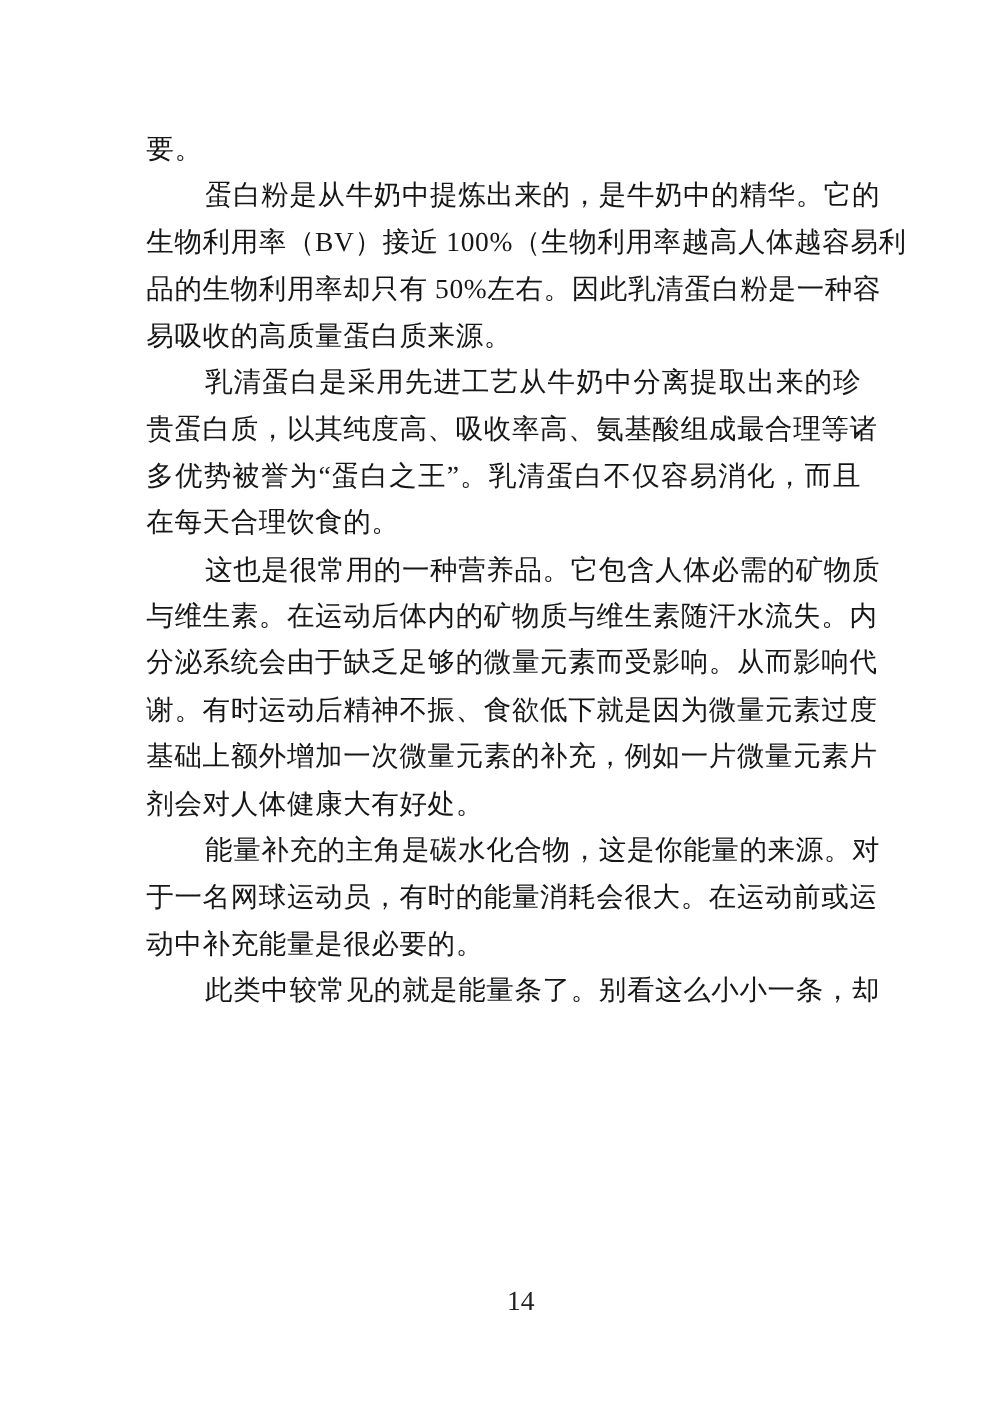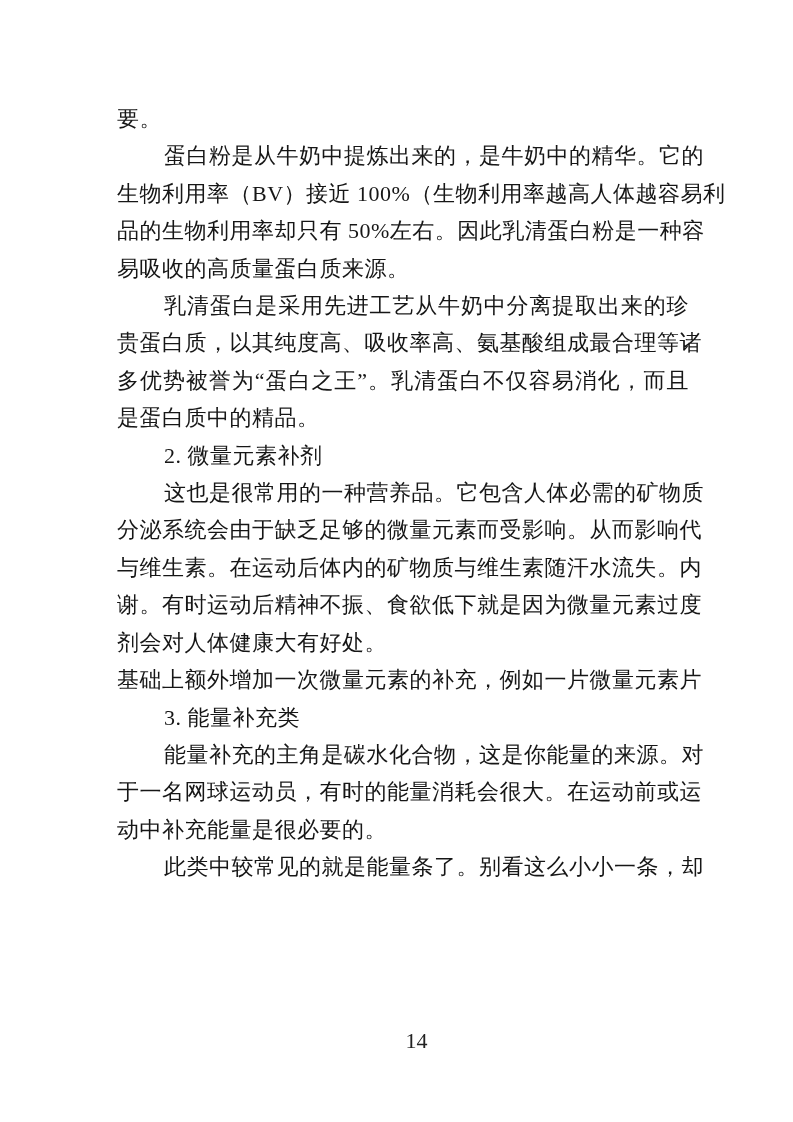--- a/index.html
+++ b/index.html
@@ -57,29 +57,27 @@
 <div class="page">
   <div class="text-block">
     <div class="line">要。</div>
     <div class="line i j">蛋白粉是从牛奶中提炼出来的，是牛奶中的精华。它的</div>
     <div class="line j">生物利用率（BV）接近 100%（生物利用率越高人体越容易利</div>
     <div class="line j">品的生物利用率却只有 50%左右。因此乳清蛋白粉是一种容</div>
     <div class="line">易吸收的高质量蛋白质来源。</div>
     <div class="line i j">乳清蛋白是采用先进工艺从牛奶中分离提取出来的珍</div>
     <div class="line j">贵蛋白质，以其纯度高、吸收率高、氨基酸组成最合理等诸</div>
     <div class="line j">多优势被誉为“蛋白之王”。乳清蛋白不仅容易消化，而且</div>
-    <div class="line">是蛋白质中的精品。</div>
-    <div class="line i">2. 微量元素补剂</div>
+    <div class="line">在每天合理饮食的。</div>
     <div class="line i j">这也是很常用的一种营养品。它包含人体必需的矿物质</div>
+    <div class="line j">与维生素。在运动后体内的矿物质与维生素随汗水流失。内</div>
     <div class="line j">分泌系统会由于缺乏足够的微量元素而受影响。从而影响代</div>
-    <div class="line j">与维生素。在运动后体内的矿物质与维生素随汗水流失。内</div>
     <div class="line j">谢。有时运动后精神不振、食欲低下就是因为微量元素过度</div>
+    <div class="line j">基础上额外增加一次微量元素的补充，例如一片微量元素片</div>
     <div class="line">剂会对人体健康大有好处。</div>
-    <div class="line j">基础上额外增加一次微量元素的补充，例如一片微量元素片</div>
-    <div class="line i">3. 能量补充类</div>
     <div class="line i j">能量补充的主角是碳水化合物，这是你能量的来源。对</div>
     <div class="line j">于一名网球运动员，有时的能量消耗会很大。在运动前或运</div>
     <div class="line">动中补充能量是很必要的。</div>
     <div class="line i j">此类中较常见的就是能量条了。别看这么小小一条，却</div>
   </div>
 
   <div class="page-number">14</div>
 </div>
 
 </body></html>

